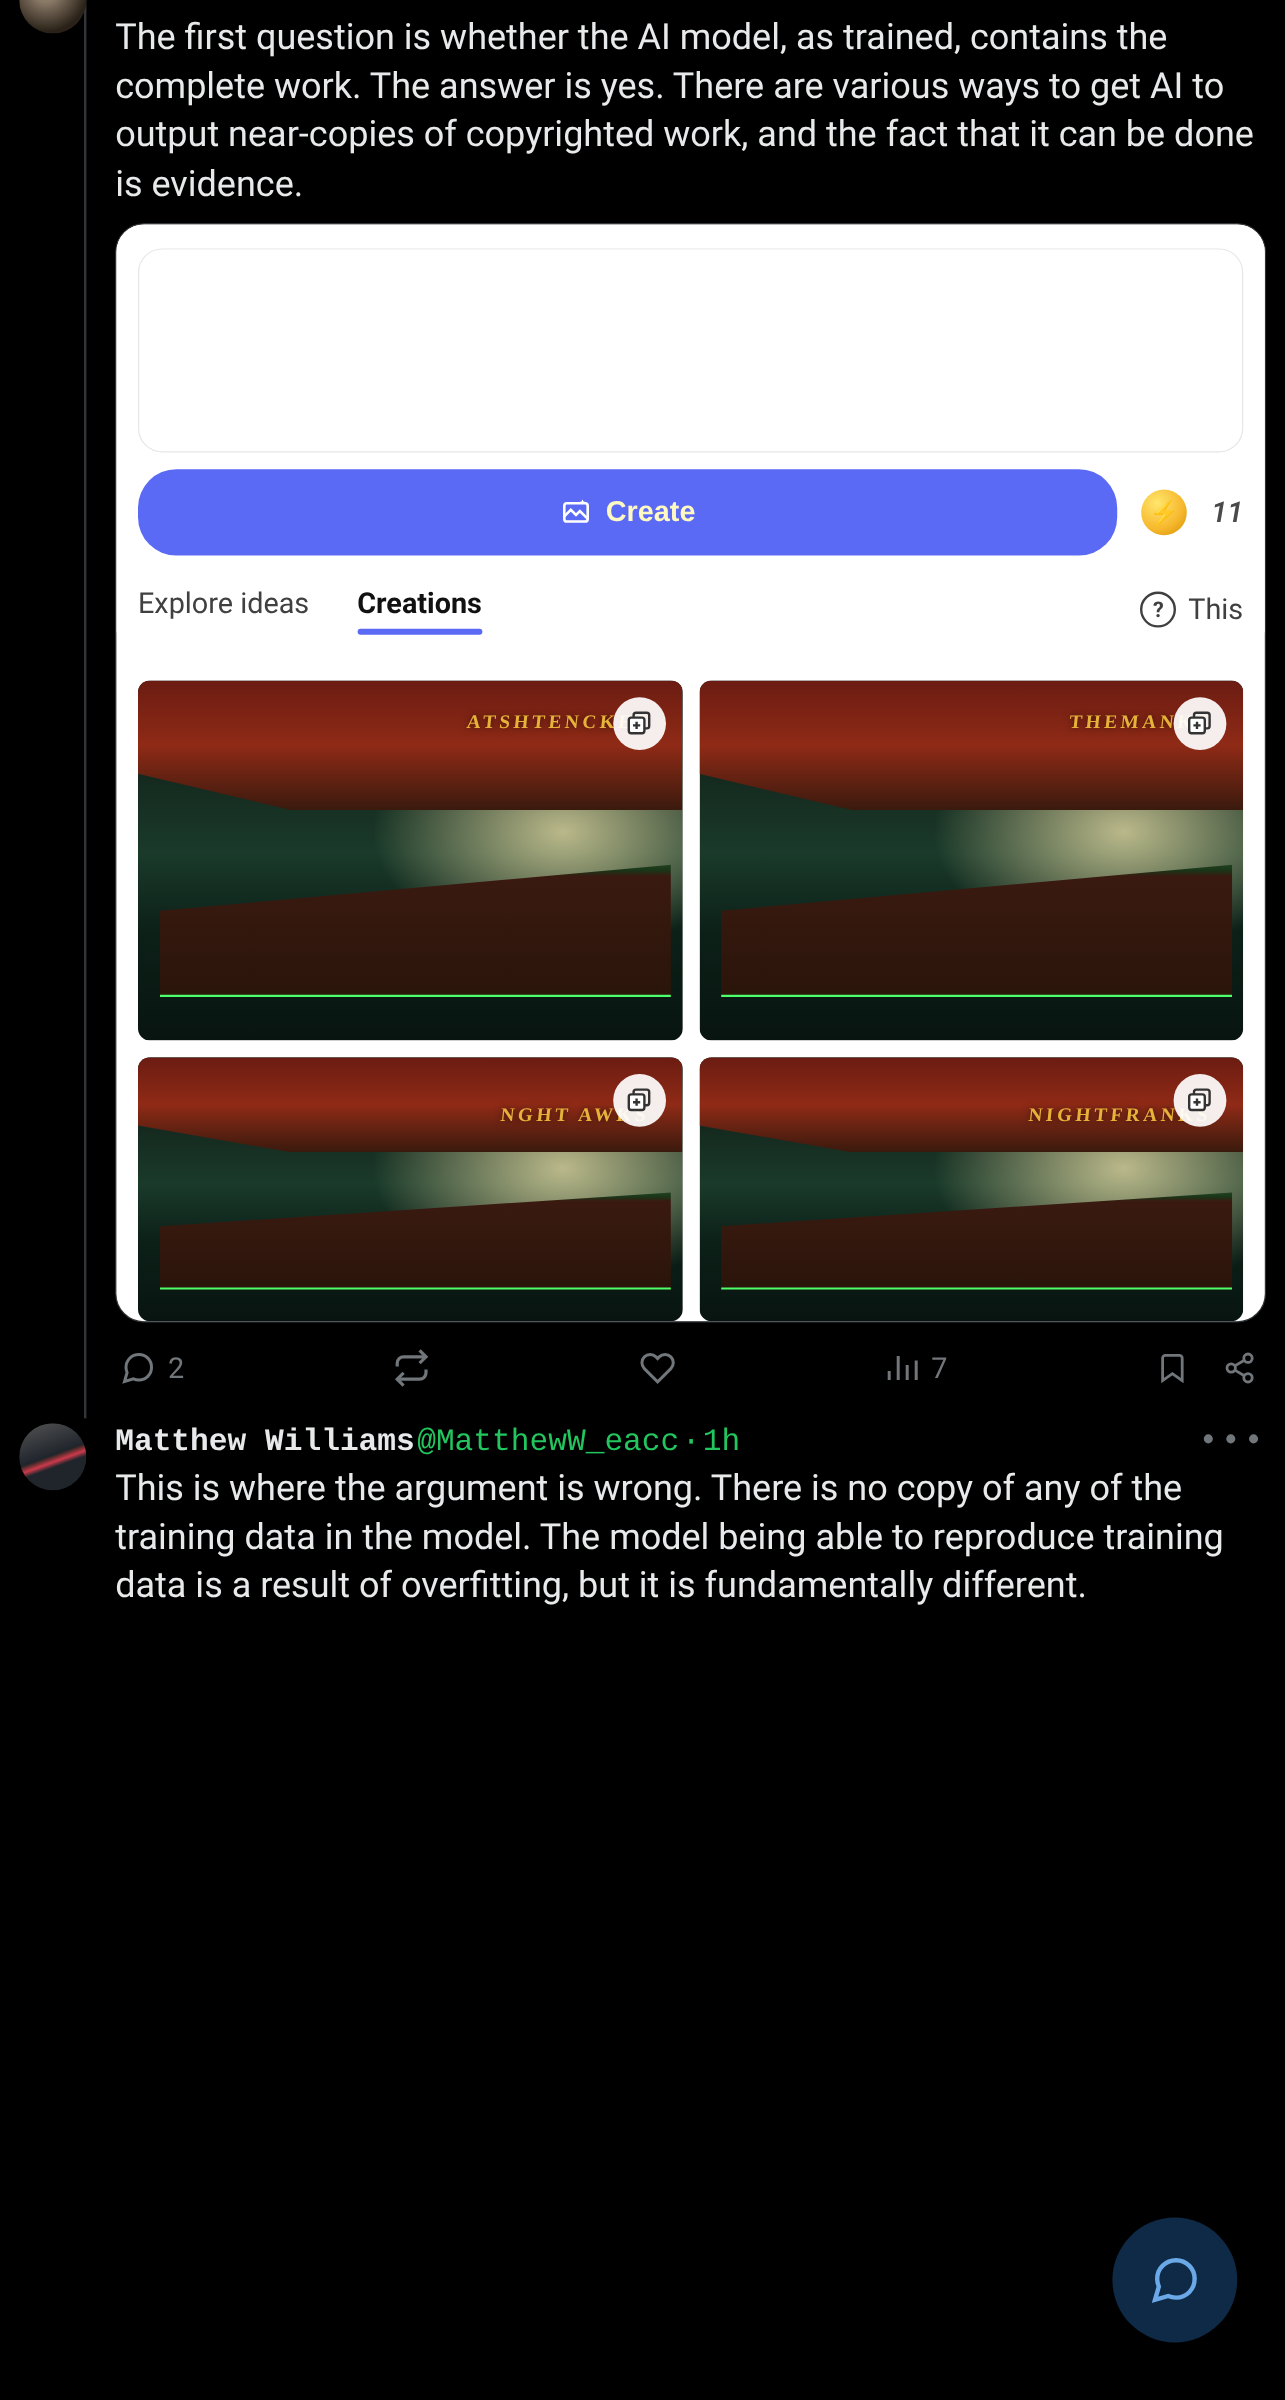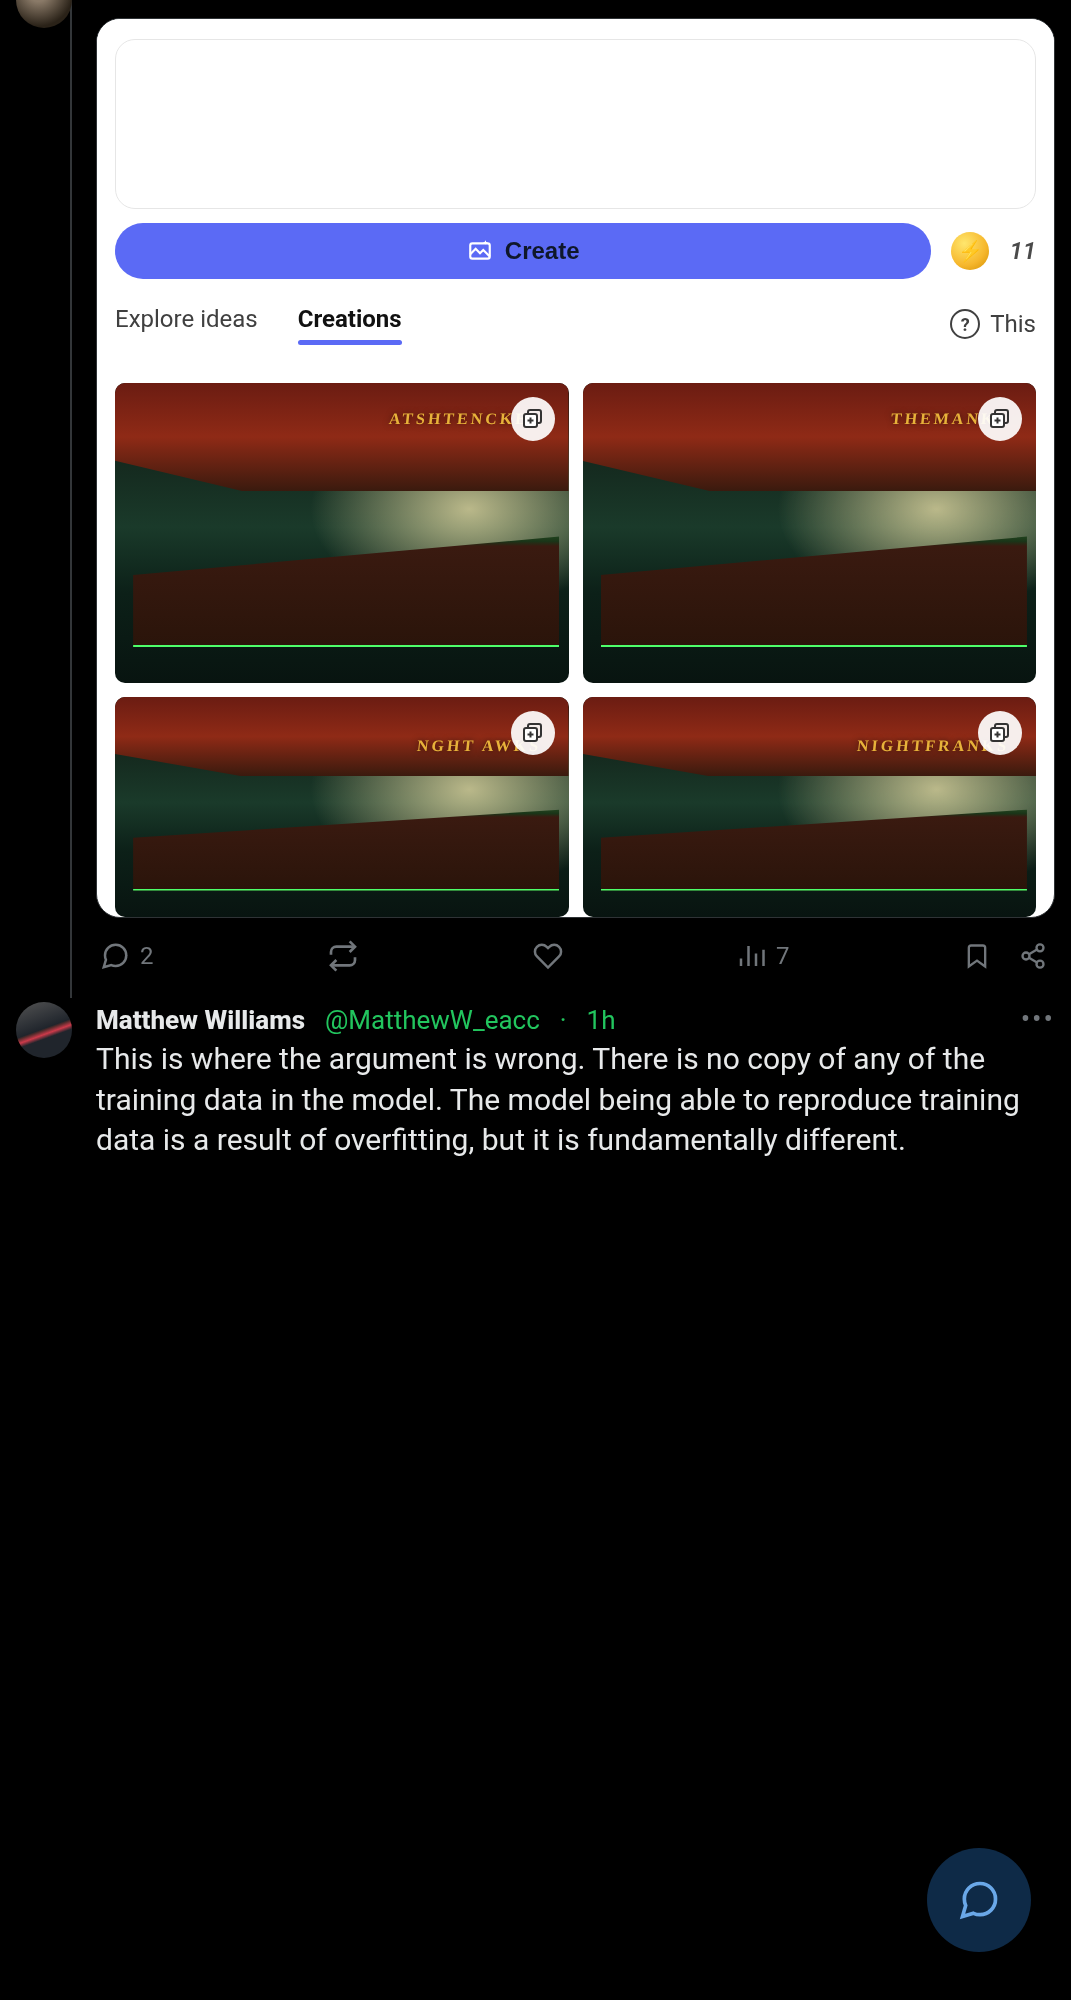--- a/index.html
+++ b/index.html
@@ -68,21 +68,21 @@
     overflow:hidden;
     position:relative;
   }
   .prompt-box::before{
     content:"";
     position:absolute; left:20px; right:20px; top:-10px; height:28px;
     background:linear-gradient(#fff0, #fff 80%);
   }
   .create-row { display:flex; align-items:center; gap:20px; margin-bottom:26px; }
   .create-btn {
-    flex:1; height:56px; background:#5b6af5; color:#0f172a;
+    flex:1; height:72px; background:#5b6af5; color:#fef9c3;
     border-radius:32px; display:flex; align-items:center; justify-content:center;
     gap:12px; font-weight:600; font-size:24px; border:none;
   }
   .create-icon svg { display:block; }
   .coin {
     width:38px; height:38px; border-radius:50%;
     background:radial-gradient(circle at 35% 30%, #ffe66d, #f6b72c 60%, #d28e00 100%);
     display:flex; align-items:center; justify-content:center;
   }
   .coin-bolt { color:#fff; font-size:20px; }
@@ -140,21 +140,21 @@
     display:flex; align-items:center; justify-content:center;
   }
   .add-badge svg { display:block; }
   
   .actions {
     display:flex; align-items:center; justify-content:space-between;
     padding:22px 8px 22px 4px; color:#71767b; font-size:24px;
   }
   .act { display:flex; align-items:center; gap:10px; }
   .act svg { display:block; }
-  .header-row { display:flex; align-items:flex-end; gap:20px; font-size:26px; margin-bottom:4px; }
+  .header-row { display:flex; align-items:flex-start; gap:2px; font-size:26px; margin-bottom:4px;font-family:Liberation Mono, monospace; }
   .disp-name { font-weight:800; color:#e7e9ea; }
   .handle, .dot, .time { color:#22c55e; font-weight:400; }
   .more { margin-left:auto; color:#71767b; font-size:28px; letter-spacing:2px; }
   .t2-text {
     font-size:30px; line-height:1.35; color:#e7e9ea;
   }
   .fab {
     position:fixed; right:40px; bottom:48px;
     width:104px; height:104px; border-radius:50%;
     background:#0e2a47;
@@ -170,20 +170,21 @@
 <div class="thread">
 
   <div class="tweet">
     <div class="thread-line"></div>
     <div class="avatar-col">
       <div class="avatar" style="margin-top:-40px;">
         <div class="avatar-inner-1"></div>
       </div>
     </div>
     <div class="content-col">
+      <div class="tweet-text">The first question is whether the AI model, as trained, contains the complete work. The answer is yes. There are various ways to get AI to output near-copies of copyrighted work, and the fact that it can be done is evidence.</div>
 
       <div class="embed-card">
         <div class="embed-inner">
           <div class="prompt-box"></div>
           <div class="create-row">
             <button class="create-btn">
               <span class="create-icon">
                 <svg width="26" height="26" viewBox="0 0 24 24" fill="none" stroke="#fff" stroke-width="2">
                   <rect x="3" y="5" width="18" height="14" rx="2"></rect>
                   <path d="M3 15l5-5 4 4 3-3 6 6"></path>

